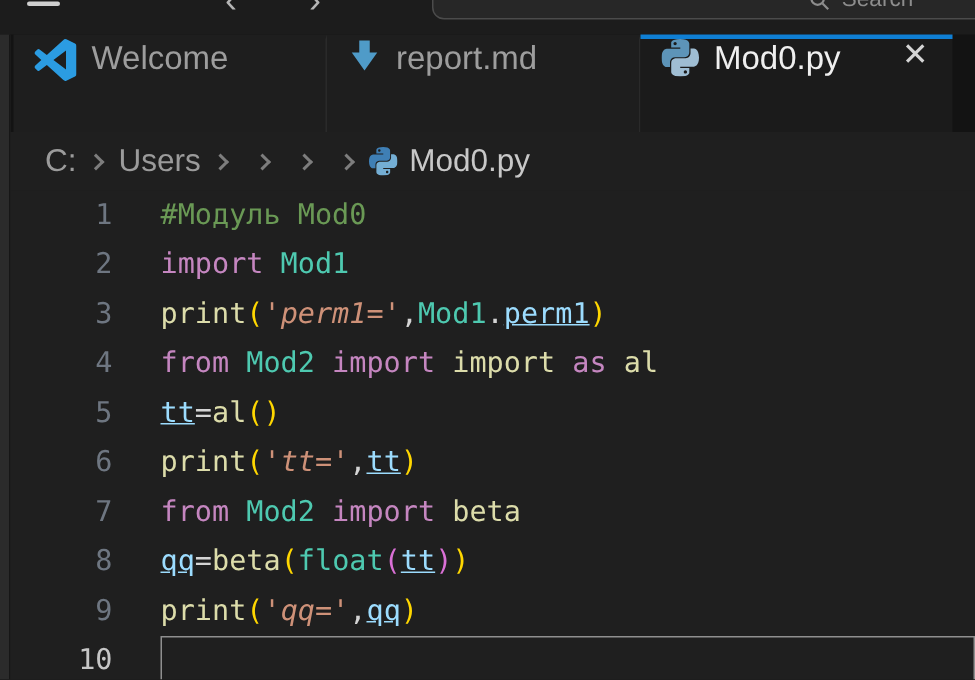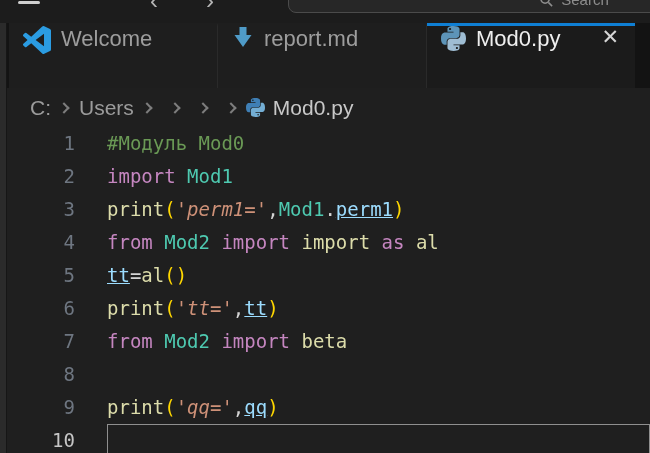--- a/index.html
+++ b/index.html
@@ -130,21 +130,21 @@
 
   <div class="editor">
     <div>
         <div class="code-row"><div class="gutter">1</div><div class="code-text"><span class="tk-comment">#Модуль Mod0</span></div></div>
         <div class="code-row"><div class="gutter">2</div><div class="code-text"><span class="tk-kw">import </span><span class="tk-type">Mod1</span></div></div>
         <div class="code-row"><div class="gutter">3</div><div class="code-text"><span class="tk-fn">print</span><span class="tk-b1">(</span><span class="tk-str">'perm1='</span><span class="tk-plain">,</span><span class="tk-type">Mod1</span><span class="tk-plain">.</span><span class="tk-var">perm1</span><span class="tk-b1">)</span></div></div>
         <div class="code-row"><div class="gutter">4</div><div class="code-text"><span class="tk-kw">from </span><span class="tk-type">Mod2 </span><span class="tk-kw">import </span><span class="tk-fn">import </span><span class="tk-kw">as </span><span class="tk-fn">al</span></div></div>
         <div class="code-row"><div class="gutter">5</div><div class="code-text"><span class="tk-var">tt</span><span class="tk-plain">=</span><span class="tk-fn">al</span><span class="tk-b1">(</span><span class="tk-b1">)</span></div></div>
         <div class="code-row"><div class="gutter">6</div><div class="code-text"><span class="tk-fn">print</span><span class="tk-b1">(</span><span class="tk-str">'tt='</span><span class="tk-plain">,</span><span class="tk-var">tt</span><span class="tk-b1">)</span></div></div>
         <div class="code-row"><div class="gutter">7</div><div class="code-text"><span class="tk-kw">from </span><span class="tk-type">Mod2 </span><span class="tk-kw">import </span><span class="tk-fn">beta</span></div></div>
-        <div class="code-row"><div class="gutter">8</div></div>
+        <div class="code-row"><div class="gutter">8</div><div class="code-text"><span class="tk-var">qq</span><span class="tk-plain">=</span><span class="tk-fn">beta</span><span class="tk-b1">(</span><span class="tk-type">float</span><span class="tk-b2">(</span><span class="tk-var">tt</span><span class="tk-b2">)</span><span class="tk-b1">)</span></div></div>
         <div class="code-row"><div class="gutter">9</div><div class="code-text"><span class="tk-fn">print</span><span class="tk-b1">(</span><span class="tk-str">'qq='</span><span class="tk-plain">,</span><span class="tk-var">qq</span><span class="tk-b1">)</span></div></div>
         <div class="code-row active"><div class="gutter">10</div><div class="code-text"></div></div>
       </div>
   </div>
 
   <div class="left-edge"></div>
 
 </div>
 
 </body></html>

